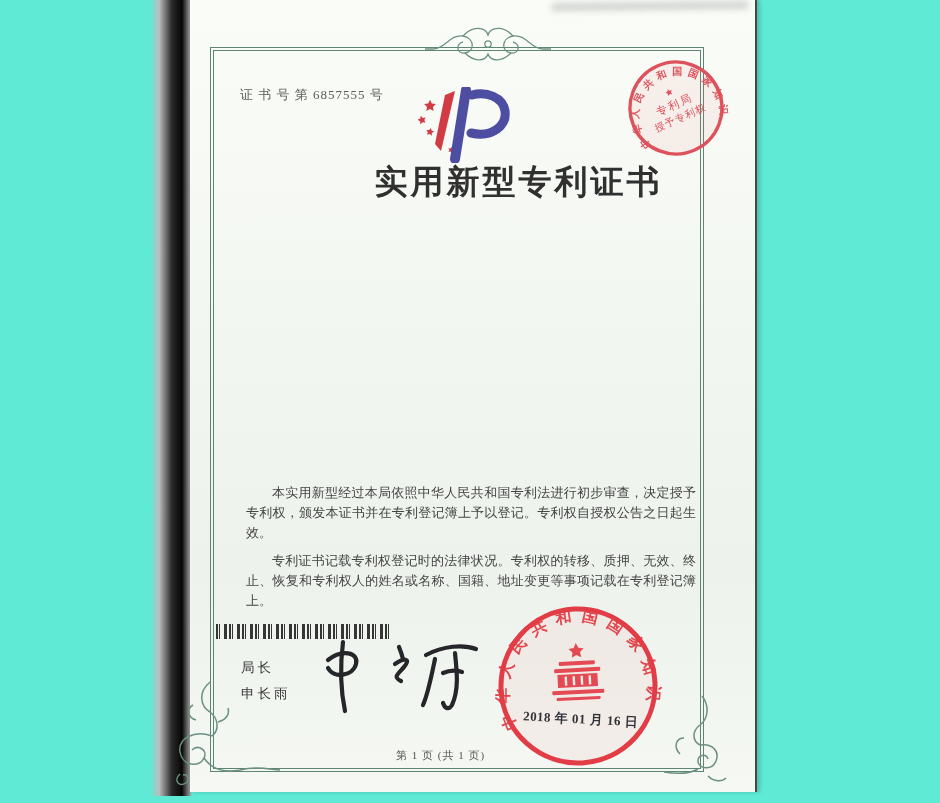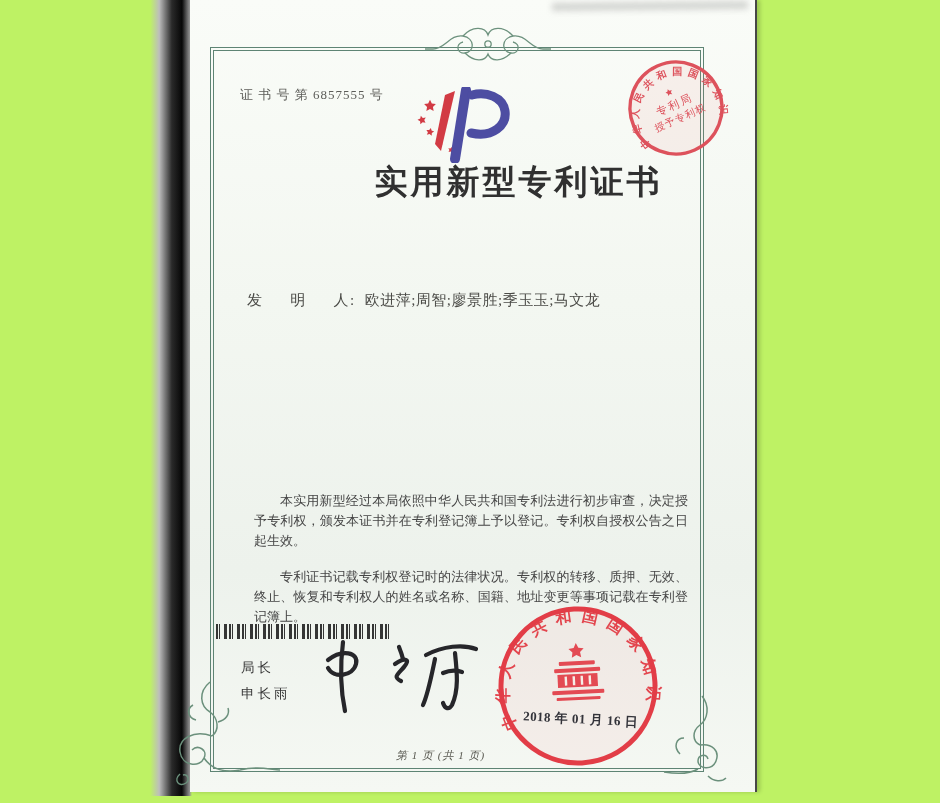--- a/index.html
+++ b/index.html
@@ -1,16 +1,16 @@
 <!DOCTYPE html>
 <html><head>
 <meta charset="utf-8">
 <style>
   html,body{margin:0;padding:0;background:#ffffff;}
-  .scan{position:relative;width:940px;height:803px;overflow:hidden;background:#bef264;
+  .scan{position:relative;width:940px;height:803px;overflow:hidden;background:#5eead4;
         font-family:"Liberation Serif","DejaVu Serif",serif;}
   
   .spine{position:absolute;left:150px;top:0;width:42px;height:796px;
          background:linear-gradient(90deg,rgba(190,190,190,0) 0%,#bdbdbd 22%,#2a2a2a 52%,#070707 76%,#8f8f8f 94%,rgba(255,255,255,0) 100%);}
   
   .page{position:absolute;left:190px;top:0;width:565px;height:792px;
         background:linear-gradient(180deg,#fafcf8 0%,#f3f7f1 38%,#edf2ec 72%,#f5f8f3 100%);
         border-right:2px solid #474747;box-shadow:3px 0 4px rgba(0,0,0,.18);}
   .smudge{position:absolute;left:552px;top:2px;width:196px;height:8px;background:rgba(120,120,120,.30);
           filter:blur(3px);transform:rotate(-.6deg);}
@@ -22,32 +22,32 @@
   .logo{position:absolute;left:414px;top:87px;}
   .title{position:absolute;left:190px;top:160px;width:657px;text-align:center;
          font-size:33px;font-weight:600;letter-spacing:3px;color:#303030;}
   .frow{position:absolute;left:247px;font-size:15px;color:#4b4b47;letter-spacing:.5px;white-space:nowrap;}
   .flabel{display:inline-block;width:102px;text-align:justify;text-align-last:justify;text-justify:inter-character;}
   .fcolon{display:inline-block;margin:0 2px 0 1px;}
   .fvalue{display:inline-block;margin-left:8px;}
   .r0{top:247px}.r1{top:291px}.r2{top:334px}.r3{top:377px}.r4{top:419px}.r5{top:454px}
   .paras{position:absolute;left:238px;top:475px;width:466px;font-size:13px;line-height:20px;
          color:#454545;text-align:justify;}
-  .paras p{margin:16px;text-indent:2em;}
+  .paras p{margin:8px;text-indent:2em;}
   .barcode{position:absolute;left:216px;top:624px;width:177px;height:15px;opacity:.88;
            background:repeating-linear-gradient(90deg,#1c1c1c 0 2px,transparent 2px 3px,#1c1c1c 3px 4px,transparent 4px 8px,#1c1c1c 8px 11px,transparent 11px 13px);}
   .signer{position:absolute;left:241px;top:655px;font-family:"Liberation Sans","DejaVu Sans",sans-serif;
           font-size:13.5px;color:#363636;letter-spacing:3px;line-height:26px;}
   .sig{position:absolute;left:298px;top:632px;}
   .seal{position:absolute;}
   .seal-top{left:618px;top:50px;}
   .seal-bottom{left:492px;top:598px;}
   .sealdate{position:absolute;left:523px;top:711px;width:140px;font-size:13px;font-weight:600;
             color:#33333a;letter-spacing:.5px;transform:rotate(3deg);white-space:nowrap;}
-  .pagefooter{position:absolute;left:396px;top:748px;font-size:11px;color:#57574f;letter-spacing:1px;font-style:italic;}
+  .pagefooter{position:absolute;left:396px;top:748px;font-size:11px;color:#57574f;letter-spacing:1px;}
 </style>
 </head>
 <body>
 
 <div class="scan">
 
   <div class="spine"></div>
   <div class="page"></div>
   <div class="smudge"></div>
   <div class="frame"></div>
@@ -98,21 +98,20 @@
       <polygon points="31,8 41,4 27,64 21,57"></polygon>
     </g>
     <g stroke="#4d4da2" fill="none" stroke-linecap="round">
       <path d="M52,3 L41,72" stroke-width="10"></path>
       <path d="M57,46 C79,51 93,38 91,24 C89,10 72,4 58,8" stroke-width="9"></path>
     </g>
   </svg>
 
   <div class="title">实用新型专利证书</div>
 
-  <div class="frow r1"><span class="flabel">发　明　人</span><span class="fcolon">:</span><span class="fvalue">欧进萍;周智;廖景胜;季玉玉;马文龙</span></div>
 
   <div class="paras">
     <p>本实用新型经过本局依照中华人民共和国专利法进行初步审查，决定授予专利权，颁发本证书并在专利登记簿上予以登记。专利权自授权公告之日起生效。</p>
     <p>专利证书记载专利权登记时的法律状况。专利权的转移、质押、无效、终止、恢复和专利权人的姓名或名称、国籍、地址变更等事项记载在专利登记簿上。</p>
   </div>
 
   <div class="barcode"></div>
 
   <div class="signer">
     <div>局长</div>

